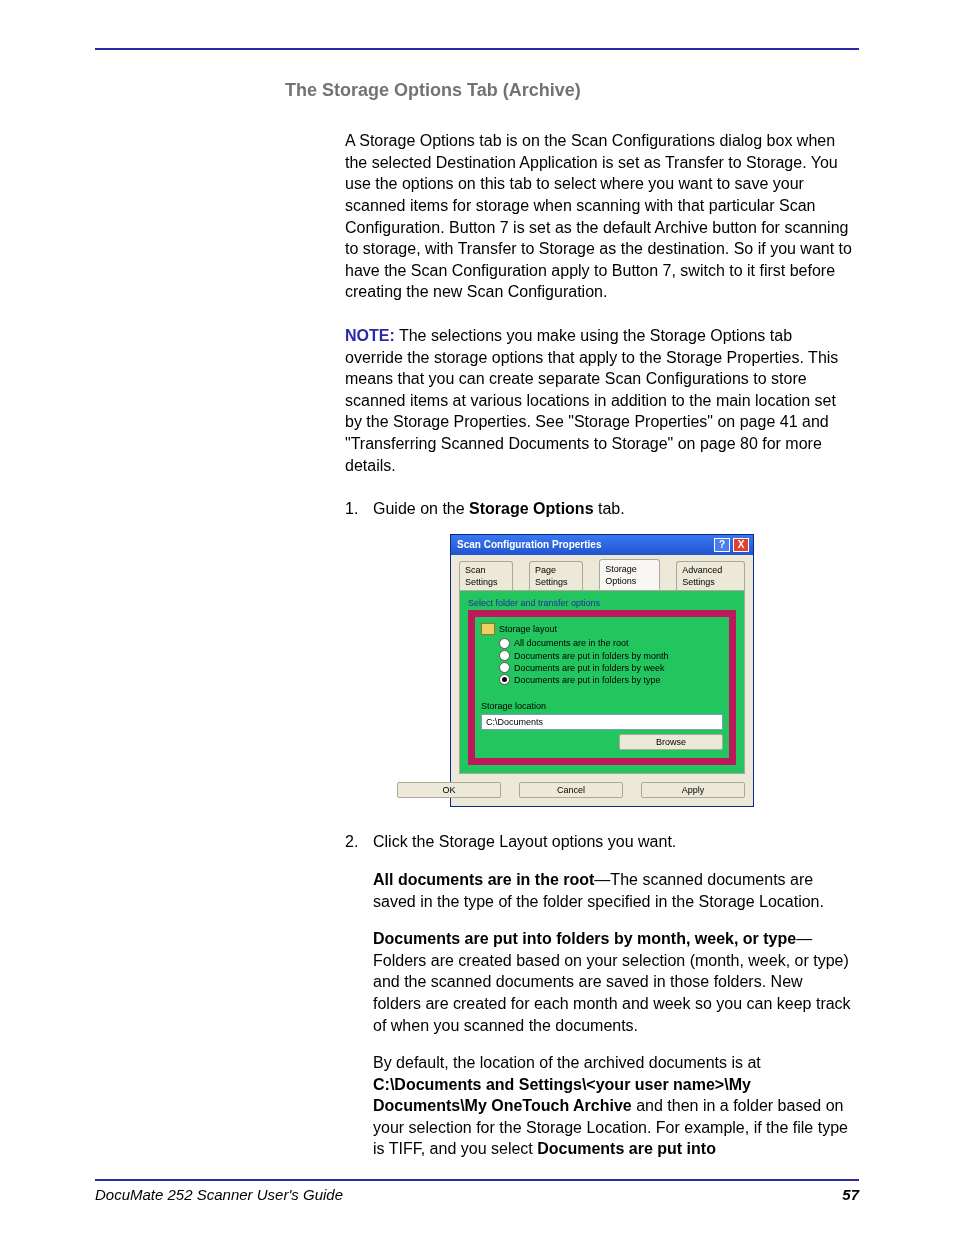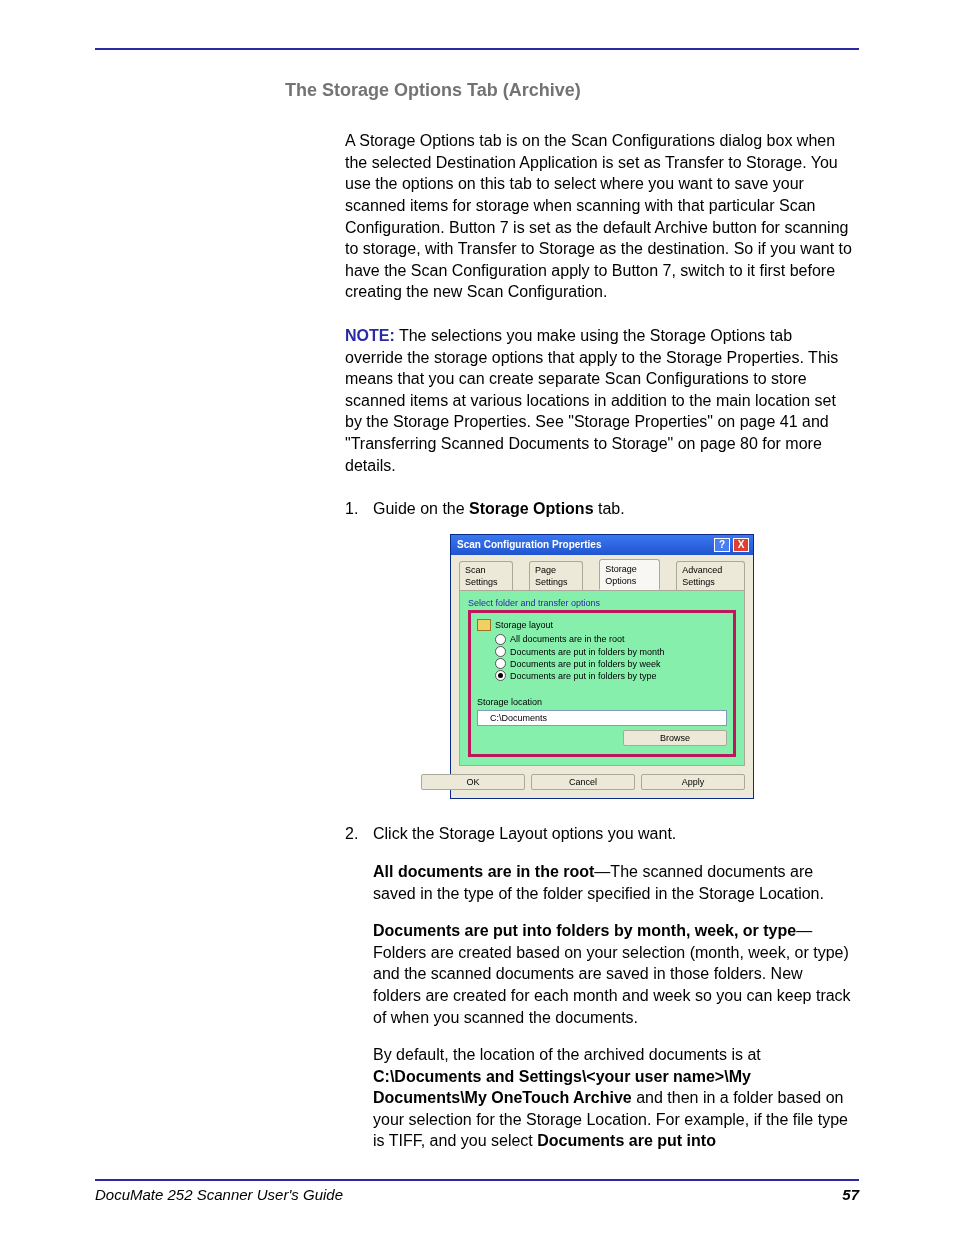--- a/index.html
+++ b/index.html
@@ -122,32 +122,32 @@
   }
   .tab.active {
     background: #f8f7f3;
     top: 0;
     padding-top: 3px;
     z-index: 3;
     border-bottom: 1px solid #f8f7f3;
   }
   .tabpane {
     border: 1px solid #aca899;
-    background: #86efac;
+    background: #22c55e;
     padding: 6px 8px 8px 8px;
     position: relative;
     z-index: 1;
   }
   .fieldset-label {
     color: #2a2aa5;
     font-size: 9px;
     margin-bottom: 2px;
   }
   .fieldset {
-    border: 3px solid #be185d;
+    border: 7px solid #be185d;
     padding: 6px 6px 8px 6px;
     margin-top: -1px;
   }
   .layout-head {
     display:flex;
     align-items:center;
     gap:4px;
     margin-bottom:2px;
   }
   .folder-icon {
@@ -173,42 +173,42 @@
   .radio.checked .dot{display:block;}
   .storage-loc-label {
     margin-top: 14px;
     margin-bottom: 2px;
   }
   .loc-input {
     width: 100%;
     box-sizing: border-box;
     border: 1px solid #7f9db9;
     background: #fff;
-    padding: 2px 12px;
+    padding: 2px 4px;
     font-size: 9px;
     height: 16px;
   }
   .browse-row {
     text-align: right;
     margin-top: 4px;
   }
   .winbtn {
     border: 1px solid #aca899;
     background: #ece9d8;
     padding: 1px 26px;
     font-size: 9px;
     border-radius: 2px;
     min-width: 50px;
     text-align:center;
     display:inline-block;
   }
   .btnrow {
     display:flex;
     justify-content:flex-end;
-    gap:6px;
+    gap:18px;
     margin-top: 8px;
   }
 
   .footer-rule {
     border: none;
     border-top: 2px solid #2a2aa5;
     margin: 0;
     position: absolute;
     left: 95px; right: 95px;
     bottom: 54px;

